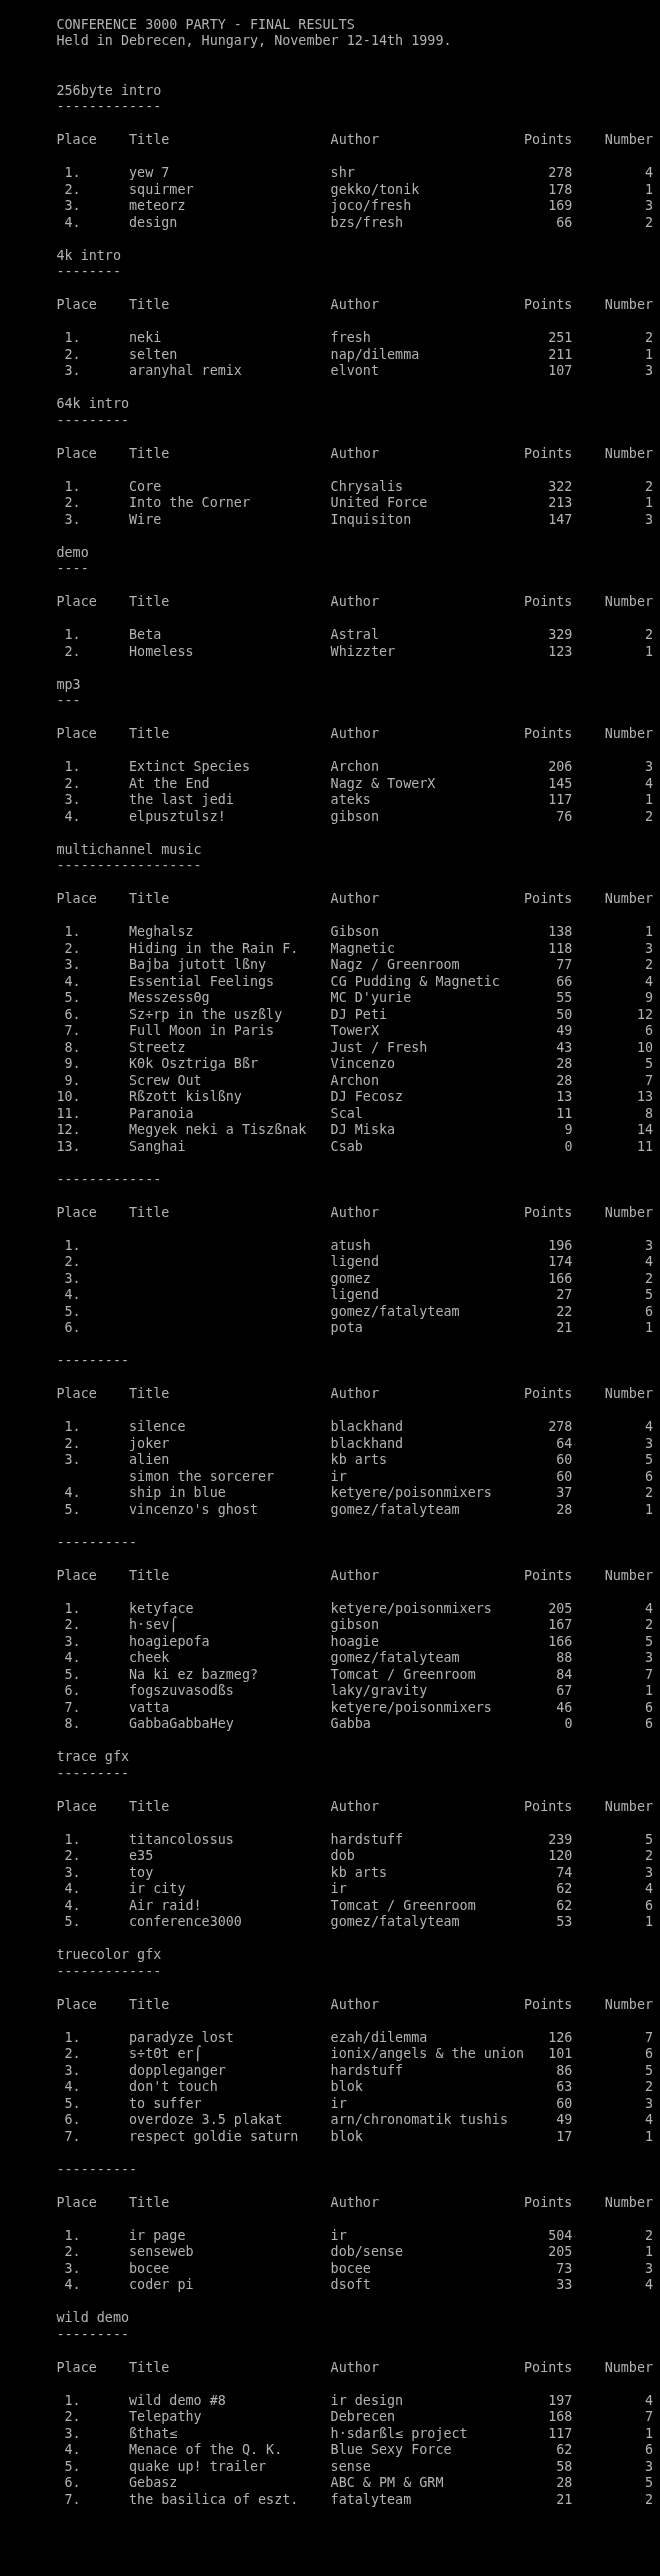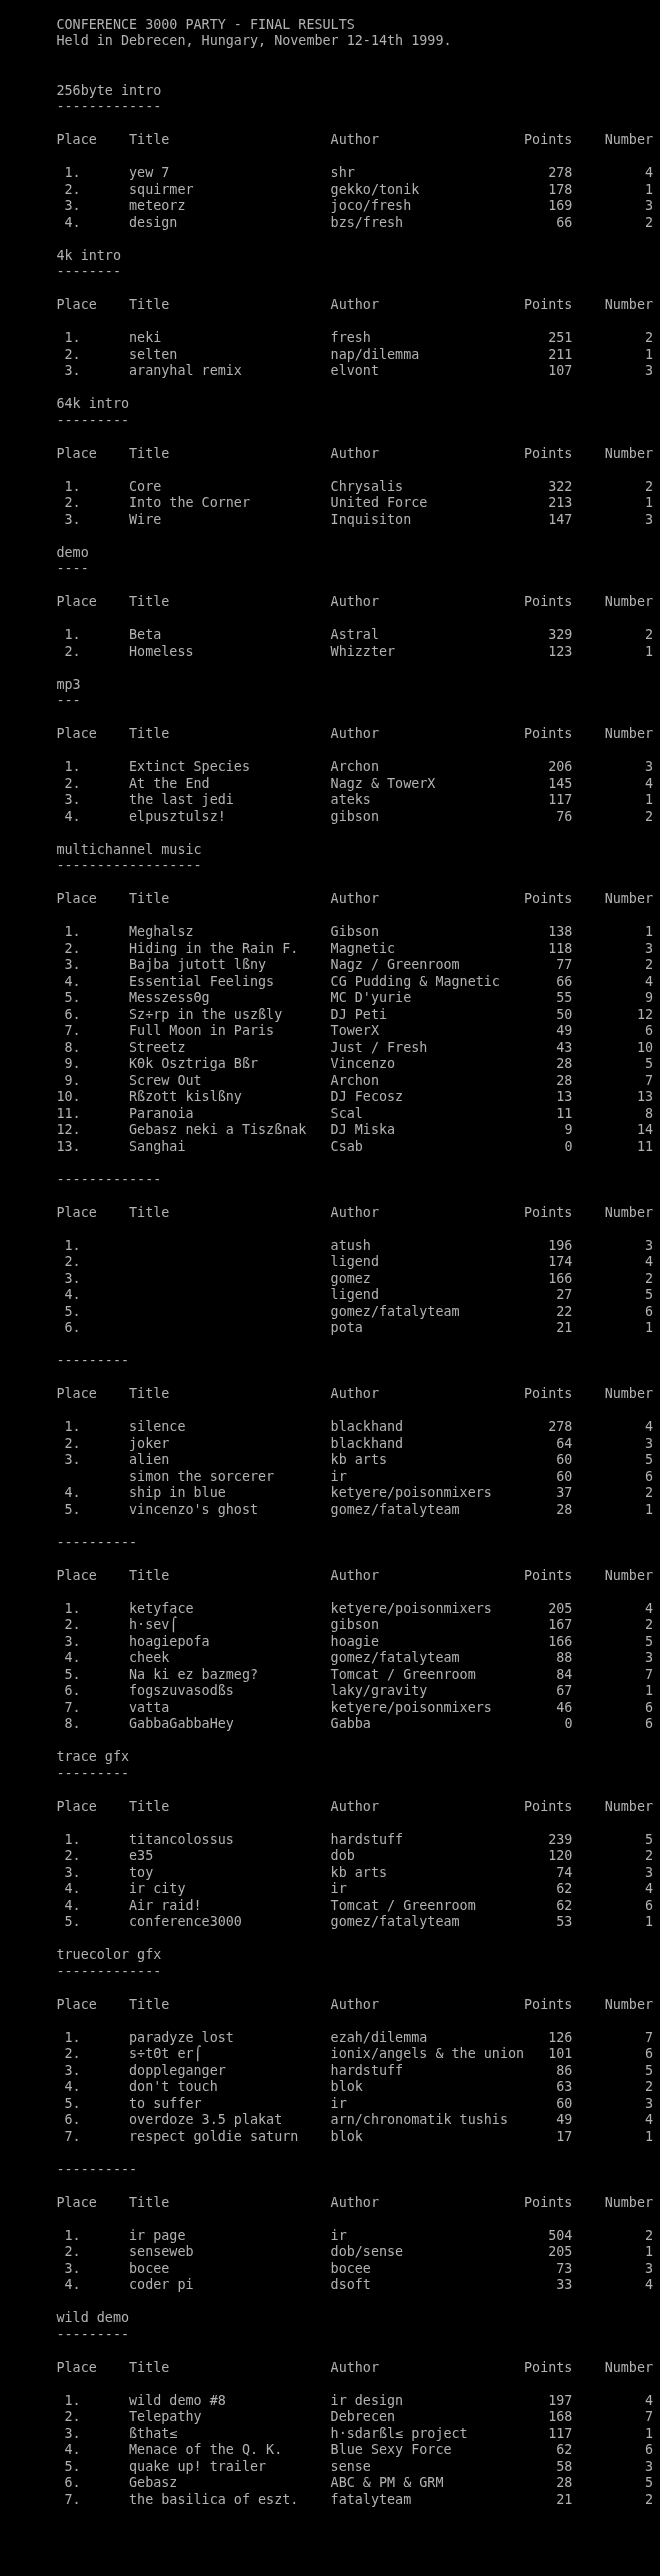--- a/index.html
+++ b/index.html
@@ -346,21 +346,21 @@
   <div class="line">
     <span class="c col-place">11.</span>
     <span class="c col-title">Paranoia</span>
     <span class="c col-author">Scal</span>
     <span class="c col-points">11</span>
     <span class="c col-number">8</span>
   </div>
 
   <div class="line">
     <span class="c col-place">12.</span>
-    <span class="c col-title">Gebasz neki a Tiszßnak</span>
+    <span class="c col-title">Megyek neki a Tiszßnak</span>
     <span class="c col-author">DJ Miska</span>
     <span class="c col-points">9</span>
     <span class="c col-number">14</span>
   </div>
 
   <div class="line">
     <span class="c col-place">13.</span>
     <span class="c col-title">Sanghai</span>
     <span class="c col-author">Csab</span>
     <span class="c col-points">0</span>

